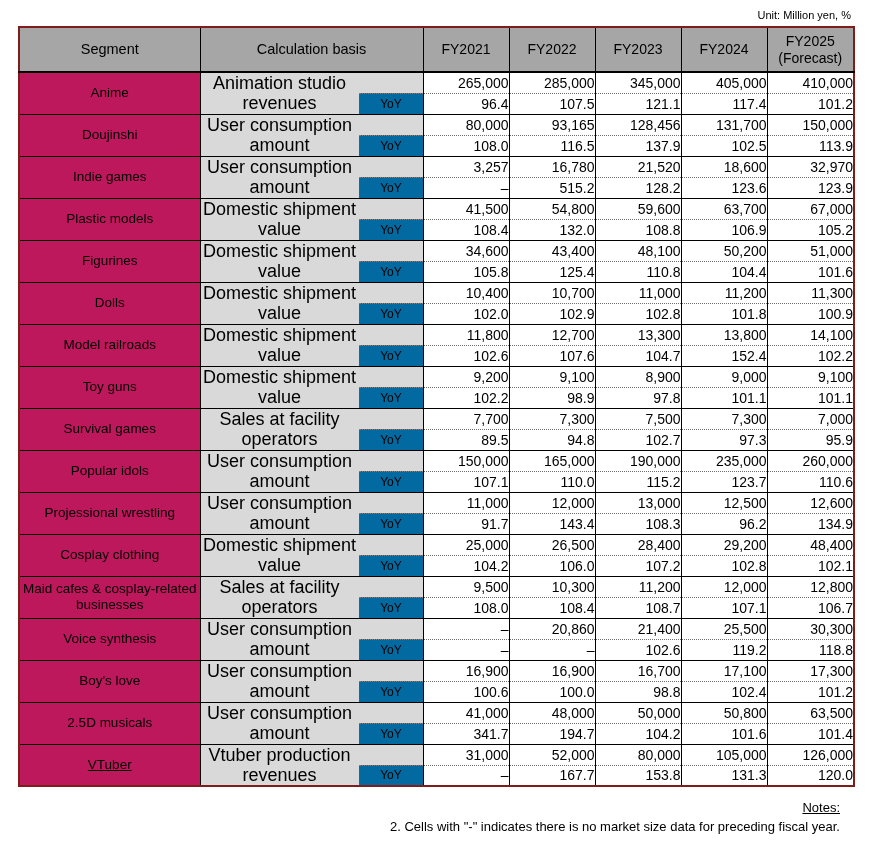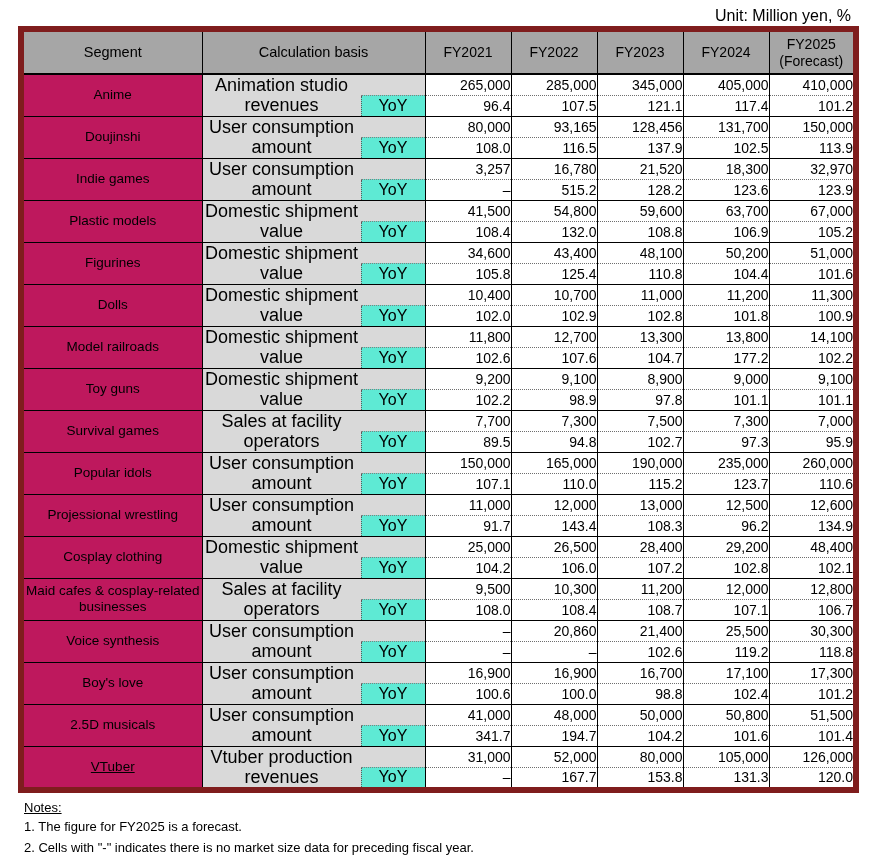--- a/index.html
+++ b/index.html
@@ -19,37 +19,37 @@
     width: 869px;
     height: 860px;
     box-sizing: border-box;
   }
 
   
   .unit-caption {
     position: absolute;
     top: 8px;
     right: 18px;
-    font-size: 16px;
+    font-size: 11px;
     line-height: 15px;
     white-space: nowrap;
   }
 
   
   .tbl-wrap {
     position: absolute;
     left: 18px;
     top: 26px;
     width: 833px;
   }
   table.market {
     border-collapse: collapse;
     table-layout: fixed;
     width: 833px;
-    border: 6px solid #7f1d1d;
+    border: 2px solid #7f1d1d;
   }
   table.market td, table.market th {
     padding: 0;
     margin: 0;
     font-weight: normal;
     vertical-align: middle;
     box-sizing: border-box;
   }
 
   
@@ -100,23 +100,23 @@
   .basis-l1, .basis-l2 { display: block; height: 20px; }
 
   
   td.yoy-blank {
     background: #d9d9d9;
     border-right: 1.6px solid #000;
     border-bottom: 1px dotted #7f7f7f;
   }
   
   td.yoy {
-    background: #5eead4;
+    background: #0369a1;
     text-align: center;
-    font-size: 16px;
+    font-size: 12px;
     border-left: 1px dotted #5a5a5a;
     border-right: 1.6px solid #000;
     border-bottom: 1.6px solid #000;
   }
   td.yoy.lastgrp { border-bottom: none; }
 
   
   td.val {
     background: #ffffff;
     text-align: right;
@@ -130,23 +130,24 @@
   tr.row-top td.val { border-bottom: 1px dotted #6e6e6e; }
   
   tr.row-bot td.val { border-bottom: 1.6px solid #000; }
   tr.row-bot.lastgrp td.val { border-bottom: none; }
 
   tr.row-top, tr.row-bot { height: 21px; }
 
   
   .footer {
     position: absolute;
-    left: 24px;
+    left: 7px;
     top: 798px;
     width: 833px;
+    text-align: right;
   }
   .foot-line1 {
     position: relative;
     height: 18px;
   }
   .notes-head {
     font-size: 13px;
     text-decoration: underline;
   }
   .survey {
@@ -248,21 +249,21 @@
           <tr class="row-top">
             <td class="seg" rowspan="2">Indie games</td>
             <td class="basis" rowspan="2">
               <span class="basis-l1">User consumption</span>
               <span class="basis-l2">amount</span>
             </td>
             <td class="yoy-blank"></td>
             <td class="val">3,257</td>
             <td class="val">16,780</td>
             <td class="val">21,520</td>
-            <td class="val">18,300</td>
+            <td class="val">18,600</td>
             <td class="val last">32,970</td>
           </tr>
           <tr class="row-bot">
             <td class="yoy">YoY</td>
             <td class="val">–</td>
             <td class="val">515.2</td>
             <td class="val">128.2</td>
             <td class="val">123.6</td>
             <td class="val last">123.9</td>
           </tr>
@@ -340,21 +341,21 @@
             <td class="val">12,700</td>
             <td class="val">13,300</td>
             <td class="val">13,800</td>
             <td class="val last">14,100</td>
           </tr>
           <tr class="row-bot">
             <td class="yoy">YoY</td>
             <td class="val">102.6</td>
             <td class="val">107.6</td>
             <td class="val">104.7</td>
-            <td class="val">177.2</td>
+            <td class="val">152.4</td>
             <td class="val last">102.2</td>
           </tr>
           <tr class="row-top">
             <td class="seg" rowspan="2">Toy guns</td>
             <td class="basis" rowspan="2">
               <span class="basis-l1">Domestic shipment</span>
               <span class="basis-l2">value</span>
             </td>
             <td class="yoy-blank"></td>
             <td class="val">9,200</td>
@@ -522,21 +523,21 @@
             <td class="seg" rowspan="2">2.5D musicals</td>
             <td class="basis" rowspan="2">
               <span class="basis-l1">User consumption</span>
               <span class="basis-l2">amount</span>
             </td>
             <td class="yoy-blank"></td>
             <td class="val">41,000</td>
             <td class="val">48,000</td>
             <td class="val">50,000</td>
             <td class="val">50,800</td>
-            <td class="val last">51,500</td>
+            <td class="val last">63,500</td>
           </tr>
           <tr class="row-bot">
             <td class="yoy">YoY</td>
             <td class="val">341.7</td>
             <td class="val">194.7</td>
             <td class="val">104.2</td>
             <td class="val">101.6</td>
             <td class="val last">101.4</td>
           </tr>
           <tr class="row-top lastgrp">
@@ -561,17 +562,16 @@
             <td class="val last">120.0</td>
           </tr>
         </tbody>
     </table>
   </div>
 
   <div class="footer">
     <div class="foot-line1">
       <span class="notes-head">Notes:</span>
     </div>
-    <div class="note-item">1. The figure for FY2025 is a forecast.</div>
     <div class="note-item">2. Cells with "-" indicates there is no market size data for preceding fiscal year.</div>
   </div>
 
 </div>
 
 </body></html>

